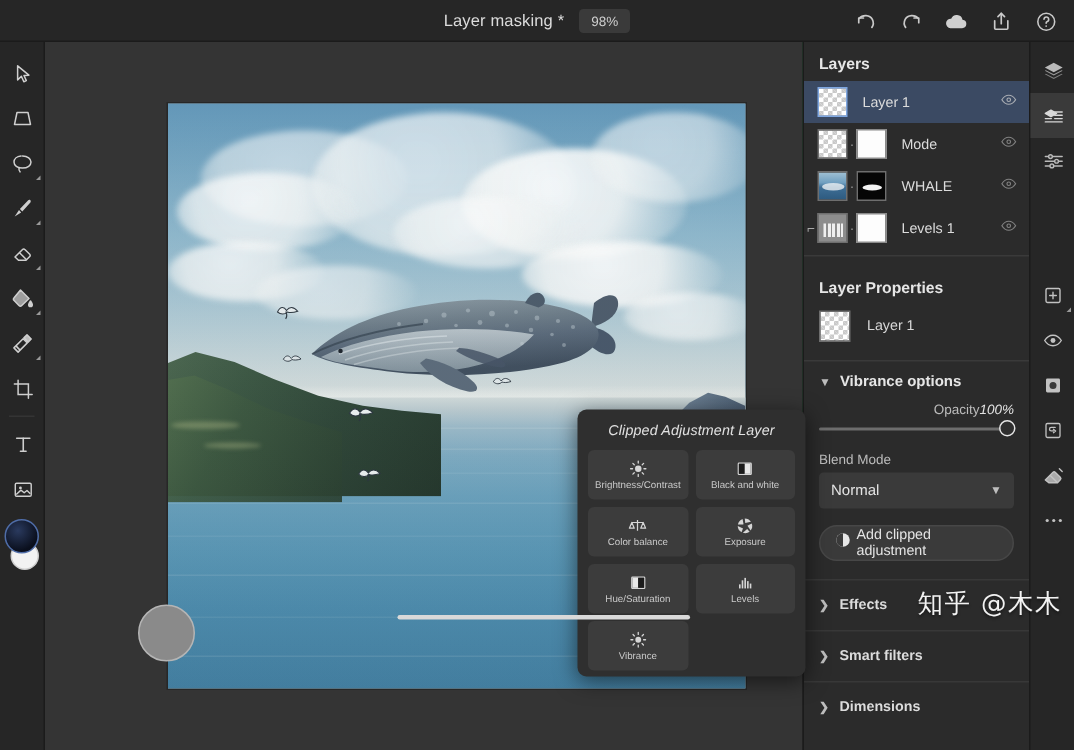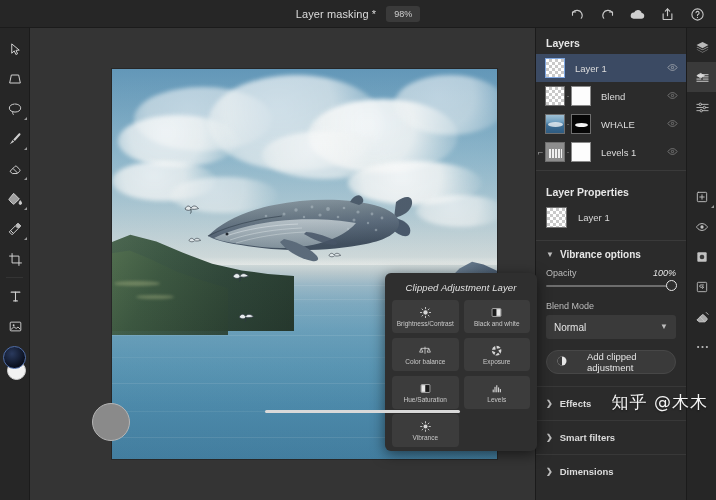--- a/index.html
+++ b/index.html
@@ -298,21 +298,21 @@
 
   .section-head {
     display: flex; align-items: center; gap: 6px;
     padding: 8px 10px 6px 10px;
     font-size: 10px; color: #e6e6e6; font-weight: bold;
     cursor: pointer;
   }
   .chev { font-size: 8px; color: #bdbdbd; line-height: 1; }
 
   .opacity-row {
-    display: flex; justify-content: space-between;
+    display: flex; justify-content: flex-end;
     padding: 2px 10px 0 10px;
     font-size: 9px; color: #bcbcbc;
   }
   .opacity-val { color: #e2e2e2; font-style: italic; }
   .slider-wrap { padding: 7px 10px 6px 10px; position: relative; }
   .slider-track { height: 2px; background: #6d6d6d; border-radius: 1px; }
   .slider-knob {
     position: absolute; right: 9px; top: 2px;
     width: 11px; height: 11px; border-radius: 50%;
     background: #2f2f2f; border: 1.6px solid #e6e6e6;
@@ -321,21 +321,21 @@
   .select-box {
     margin: 0 10px;
     height: 24px; background: #3a3a3a; border-radius: 3px;
     display: flex; align-items: center; justify-content: space-between;
     padding: 0 8px; cursor: pointer;
   }
   .select-box span.val { font-size: 10px; color: #e4e4e4; }
   .btn-clip {
     margin: 11px 10px 0 10px;
     height: 24px; background: #3a3a3a; border-radius: 12px;
-    display: flex; align-items: center; gap: 19px;
+    display: flex; align-items: center; gap: 3px;
     padding: 0 9px; cursor: pointer;
     border: 1px solid #474747;
   }
   .btn-clip span.lbl { font-size: 9.5px; color: #e4e4e4; }
   .collapse-row {
     display: flex; align-items: center; gap: 7px;
     padding: 11px 10px 11px 10px;
     font-size: 9.5px; color: #dcdcdc; font-weight: bold;
     border-top: 1px solid #383838;
     cursor: pointer;
@@ -749,21 +749,21 @@
           <path d="M2 12 S6 5.5 12 5.5 S22 12 22 12 S18 18.5 12 18.5 S2 12 2 12 z"></path>
           <circle cx="12" cy="12" r="2.6"></circle>
         </svg>
       </span>
     </div>
 
     <div class="layer-row">
       <div class="thumb checker"></div>
       <div class="thumb-dot">·</div>
       <div class="thumb white"></div>
-      <div class="layer-name">Blend</div>
+      <div class="layer-name">Mode</div>
       <span class="eye">
         <svg width="11" height="11" viewBox="0 0 24 24" fill="none" stroke="#9e9e9e" stroke-width="1.7">
           <path d="M2 12 S6 5.5 12 5.5 S22 12 22 12 S18 18.5 12 18.5 S2 12 2 12 z"></path>
           <circle cx="12" cy="12" r="2.6"></circle>
         </svg>
       </span>
     </div>
 
     <div class="layer-row">
       <div class="thumb whale-thumb"></div>

